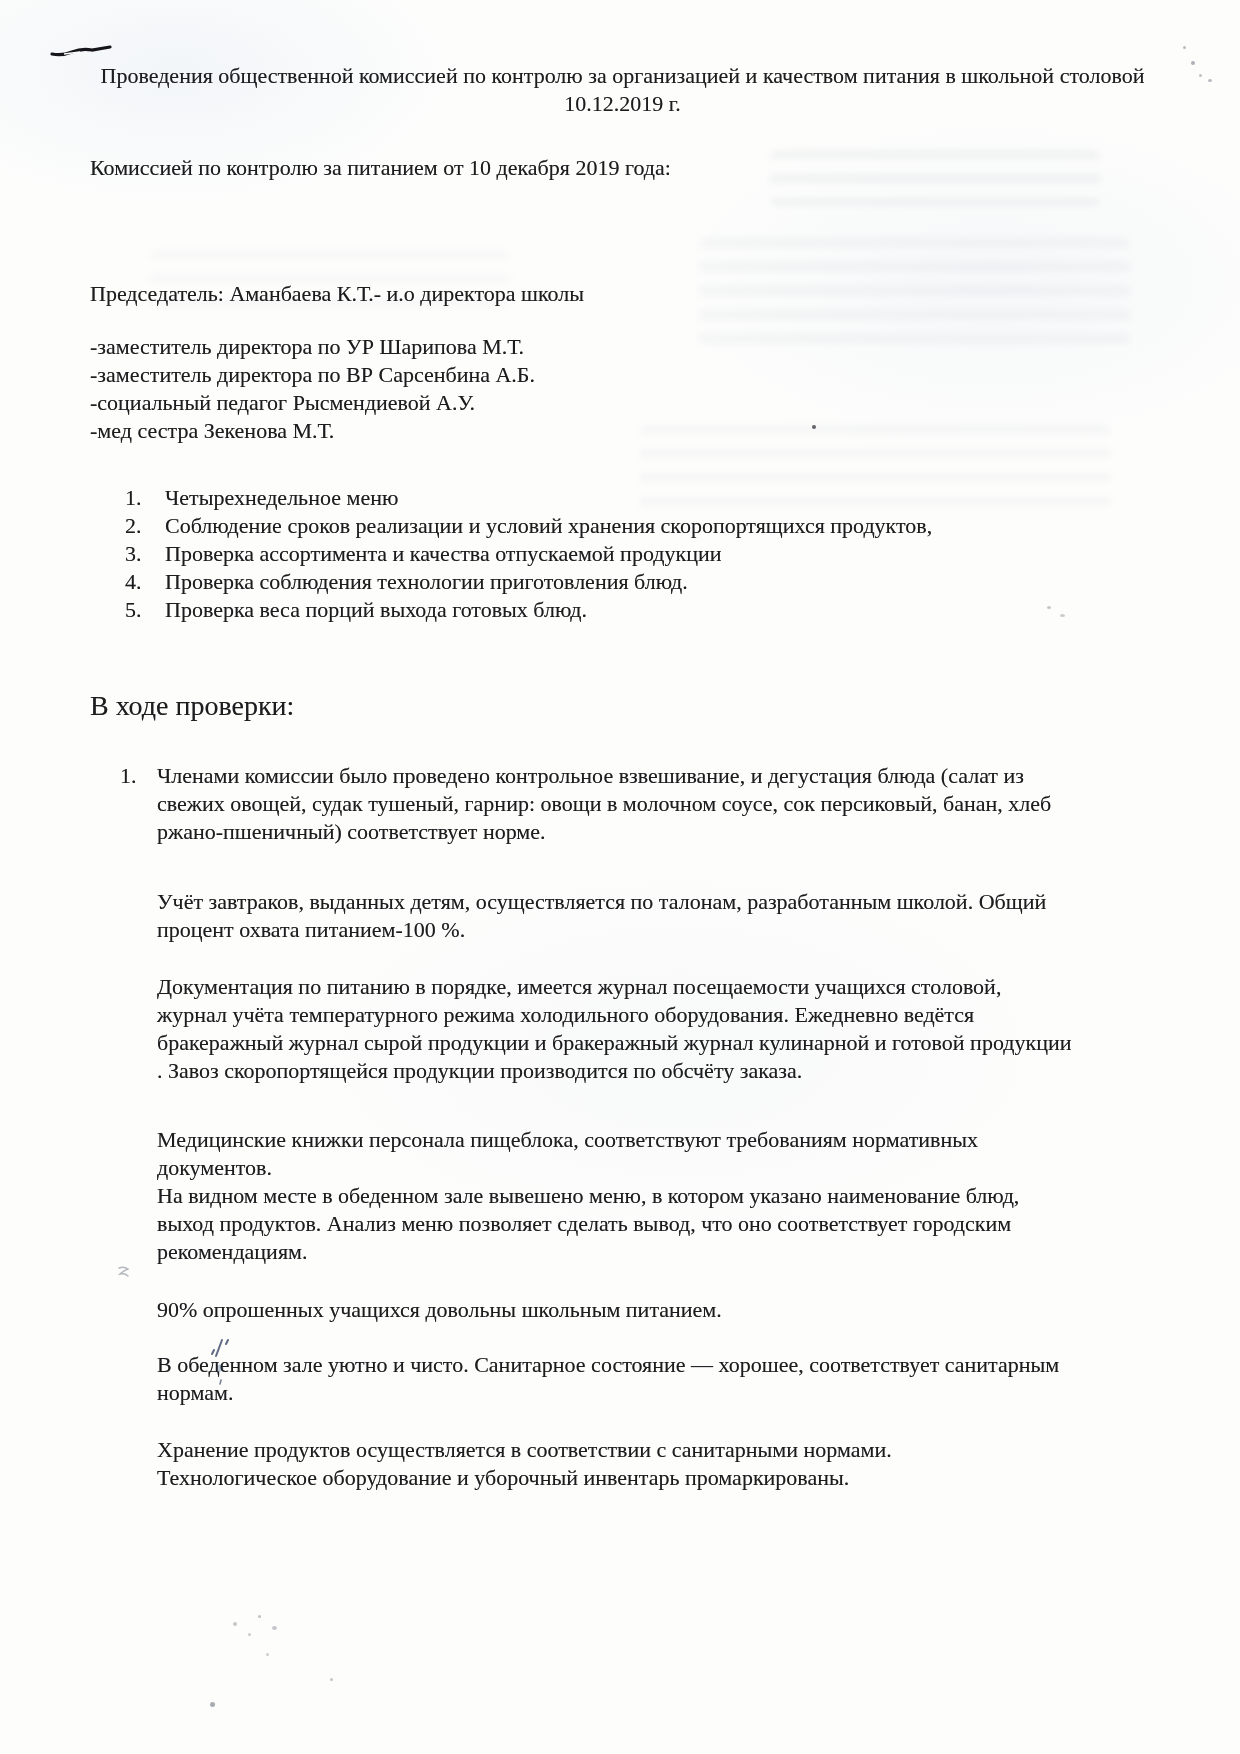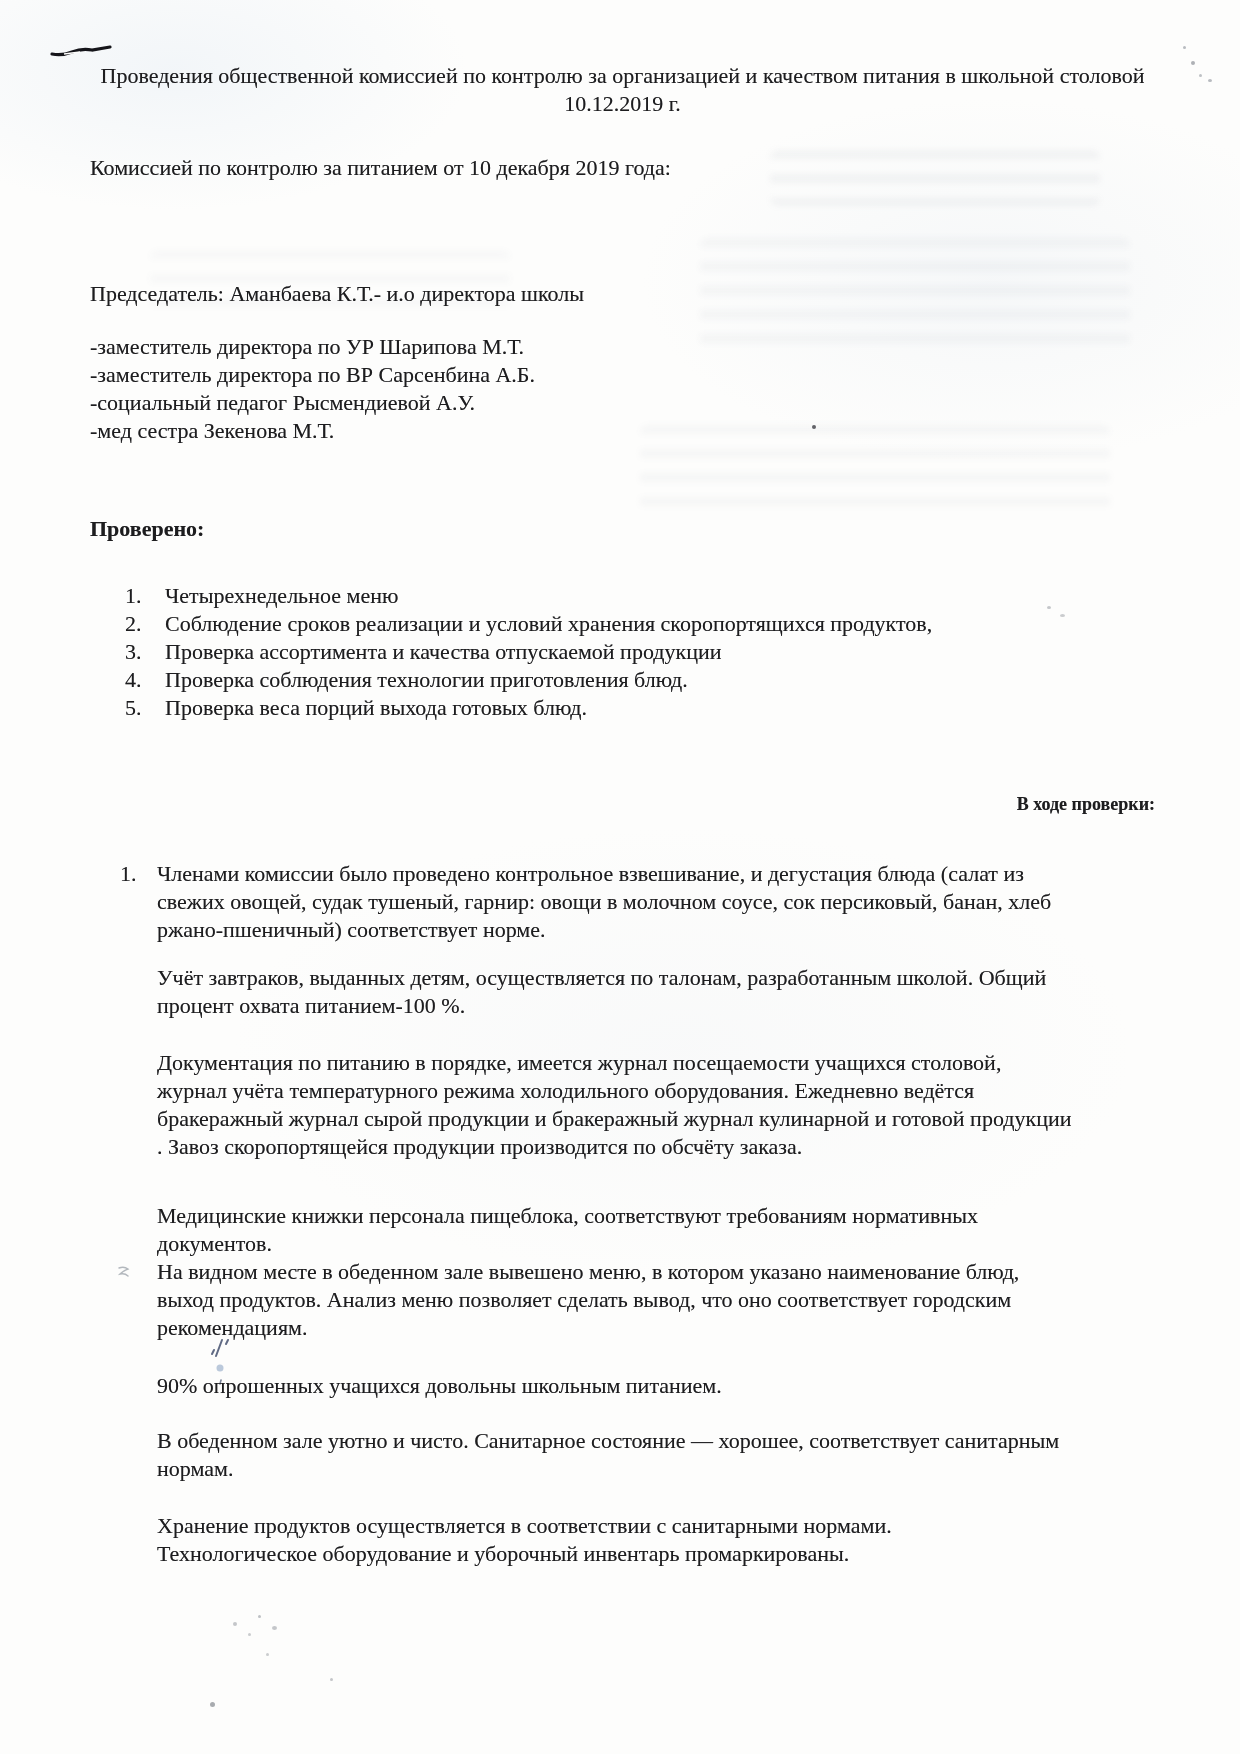--- a/index.html
+++ b/index.html
@@ -24,30 +24,30 @@
     text-shadow:0 0 .5px rgba(20,20,25,.45);
   }
   .center{text-align:center;}
   .title{margin:0;font-size:22px;font-weight:normal;}
   .subtitle{margin:4px auto 0 auto;max-width:1045px;}
   .intro{margin:36px 0 0 0;}
   .chairman{margin:98px 0 0 0;}
   .members{margin:25px 0 0 0;}
   .members div{white-space:nowrap;}
   .h-bold{margin:70px 0 0 0;font-weight:bold;font-size:22px;}
-  .h-bold2{margin:68px 0 0 0;font-weight:bold;font-size:18px;text-align:right;}
+  .h-bold2{margin:68px 0 0 0;font-weight:normal;font-size:28px;}
   .numlist{margin:39px 0 0 0;}
   .numlist .row{display:flex;}
   .numlist .num{width:40px;margin-left:35px;flex:0 0 auto;}
   .numlist .txt{flex:1 1 auto;}
   .finding{display:flex;margin:42px 0 0 0;}
   .finding .num{width:37px;margin-left:30px;flex:0 0 auto;}
   .finding .txt{width:915px;flex:0 0 auto;}
   .para{margin-left:67px;width:915px;white-space:pre-line;}
-  .p0{margin-top:20px;}
+  .p0{margin-top:42px;}
   .p1{margin-top:29px;font-family:Liberation Serif, serif;}
   .p2{margin-top:41px;}
   .p3{margin-top:30px;}
   .p4{margin-top:27px;}
   .p5{margin-top:29px;}
   
   .artifact{position:absolute;pointer-events:none;}
   .speck{position:absolute;border-radius:50%;background:#8b9097;}
   .bleed{
     position:absolute;
@@ -107,21 +107,20 @@
 
     <p class="chairman">Председатель: Аманбаева К.Т.- и.о директора школы</p>
 
     <div class="members">
       <div>-заместитель директора по УР Шарипова М.Т.</div>
       <div>-заместитель директора по ВР Сарсенбина А.Б.</div>
       <div>-социальный педагог Рысмендиевой А.У.</div>
       <div>-мед сестра Зекенова М.Т.</div>
     </div>
 
-    <p class="h-bold">Проверено:</p>
 
     <div class="numlist">
       <div class="row">
         <span class="num">1.</span>
         <span class="txt">Четырехнедельное меню</span>
       </div>
       <div class="row">
         <span class="num">2.</span>
         <span class="txt">Соблюдение сроков реализации и условий хранения скоропортящихся продуктов,</span>
       </div>

